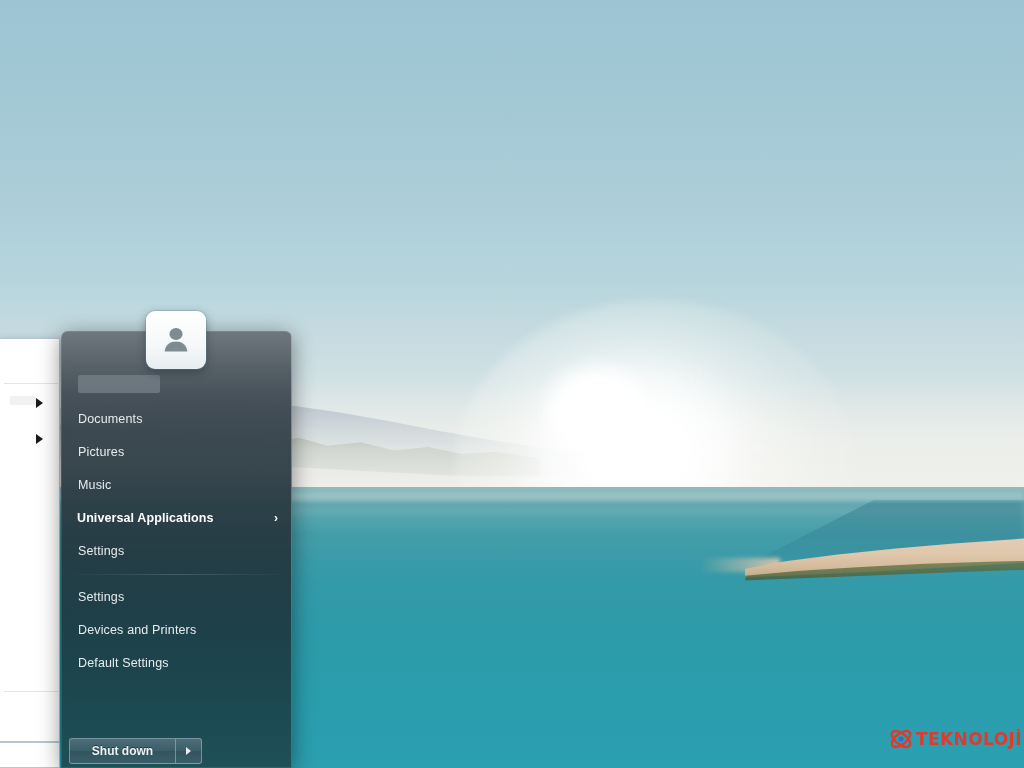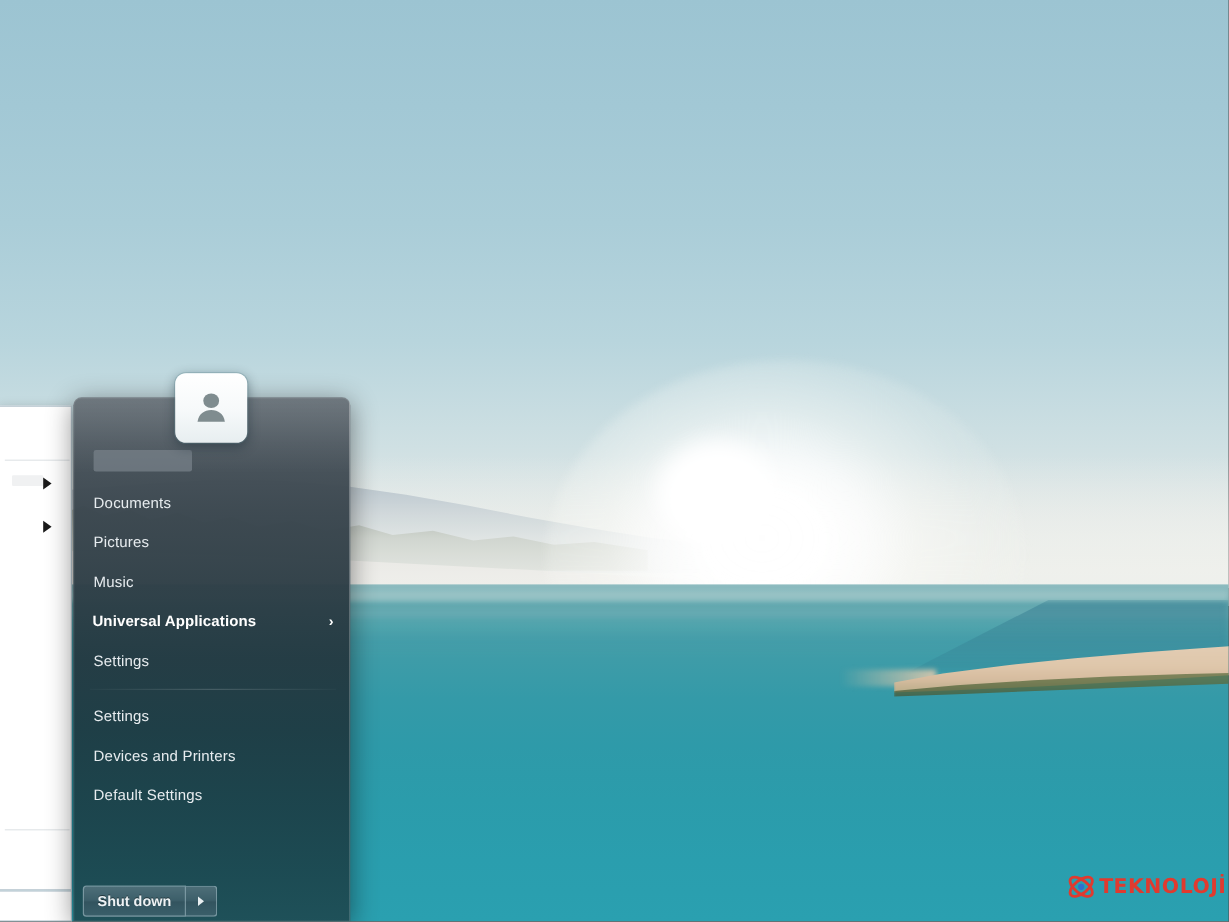--- a/index.html
+++ b/index.html
@@ -2,21 +2,21 @@
 <html><head>
 <meta charset="utf-8">
 <style>
   * { margin:0; padding:0; box-sizing:border-box; }
   html, body {
     width:1024px; height:768px; overflow:hidden;
     font-family:"Liberation Sans", sans-serif;
   }
   #screen {
     position:relative; width:1024px; height:768px; overflow:hidden;
-    background:#000000;
+    background:#bef264;
   }
 
   
   .wall { position:absolute; inset:0; overflow:hidden; }
 
   .sky {
     position:absolute; left:0; top:0; width:1024px; height:490px;
     background:linear-gradient(to bottom,
       #9cc4d2 0%,
       #a2c8d5 18%,
@@ -195,21 +195,21 @@
     position:absolute; right:14px; top:0; height:33px; line-height:33px;
     font-size:12px; color:#ffffff; font-weight:bold;
   }
   .menu-sep {
     height:1px; margin:6px 12px 6px 14px;
     background:linear-gradient(to right, rgba(255,255,255,.02), rgba(255,255,255,.16), rgba(255,255,255,.02));
   }
 
   
   .shutdown-row {
-    position:absolute; left:8px; bottom:4px; width:112px; height:26px;
+    position:absolute; left:8px; bottom:4px; width:133px; height:26px;
     display:flex;
   }
   .shutdown-btn {
     flex:1; height:26px;
     background:linear-gradient(to bottom, #4d6e78 0%, #3c5e69 48%, #33545f 52%, #3a5f6a 100%);
     border:1px solid rgba(150,178,188,.65);
     border-radius:3px 0 0 3px;
     color:#eef3f5; font-size:12px; font-weight:bold;
     display:flex; align-items:center; justify-content:center;
     text-shadow:0 -1px 0 rgba(0,0,0,.45);

